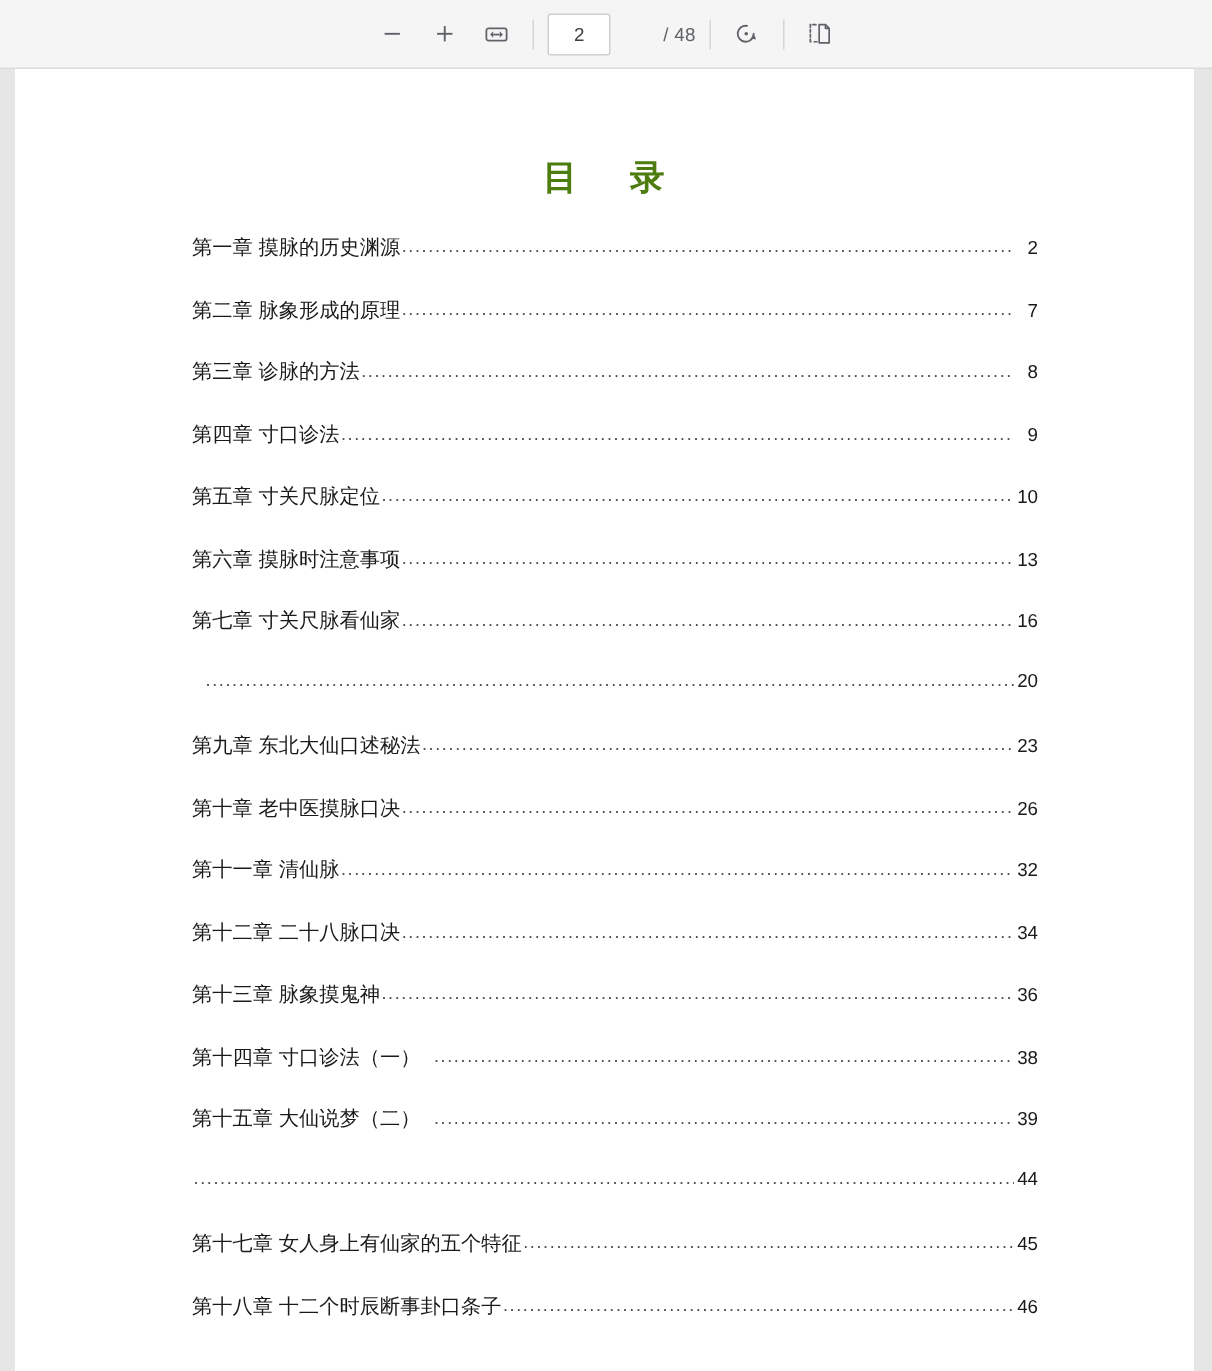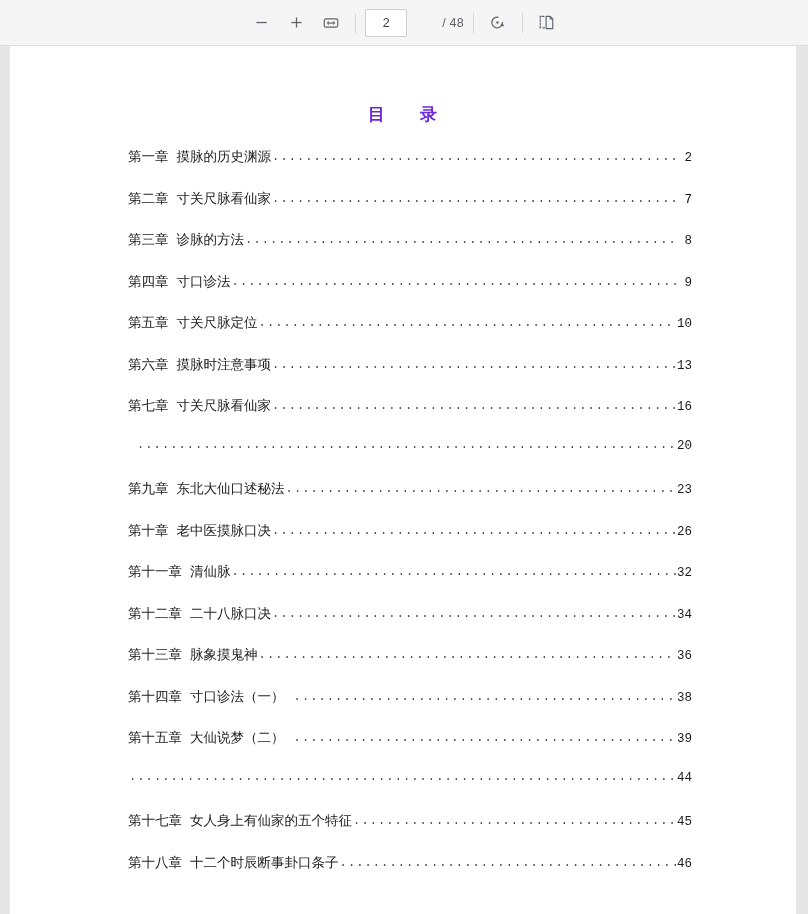--- a/index.html
+++ b/index.html
@@ -88,23 +88,23 @@
     position: absolute;
     left: 10px;
     top: 0;
     width: 786px;
     height: 868px;
     background: #ffffff;
   }
 
   #doc-title {
     text-align: center;
-    font-size: 17px;
+    font-size: 23px;
     font-weight: bold;
-    color: #6d28d9;
+    color: #4d7c0f;
     margin: 0;
     padding-top: 57px;
     letter-spacing: 1px;
     font-family: "DejaVu Sans", "Liberation Sans", sans-serif;
   }
   #doc-title .gap { display: inline-block; width: 34px; }
 
   #toc {
     margin: 0;
     padding: 0;
@@ -113,21 +113,21 @@
   }
 
   .toc-row {
     display: flex;
     align-items: baseline;
     height: 41.5px;
     padding-left: 118px;
     padding-right: 104px;
     font-size: 13.5px;
     color: #1a1a1a;
-    font-family: Liberation Mono, monospace;
+    font-family: Liberation Sans, sans-serif;
     cursor: pointer;
   }
   .toc-label { white-space: nowrap; }
   .toc-leader {
     flex: 1 1 auto;
     overflow: hidden;
     white-space: nowrap;
     margin: 0 1px;
     color: #4a4a4a;
     font-size: 12px;
@@ -215,21 +215,21 @@
       <span>目</span><span class="gap"></span><span>录</span>
     </h1>
 
     <ul id="toc">
         <li class="toc-row">
           <span class="toc-label">第一章  摸脉的历史渊源</span>
           <span class="toc-leader">...........................................................................................................................................</span>
           <span class="toc-page">2</span>
         </li>
         <li class="toc-row">
-          <span class="toc-label">第二章  寸关尺脉看仙家</span>
+          <span class="toc-label">第二章  脉象形成的原理</span>
           <span class="toc-leader">...........................................................................................................................................</span>
           <span class="toc-page">7</span>
         </li>
         <li class="toc-row">
           <span class="toc-label">第三章  诊脉的方法</span>
           <span class="toc-leader">...........................................................................................................................................</span>
           <span class="toc-page">8</span>
         </li>
         <li class="toc-row">
           <span class="toc-label">第四章  寸口诊法</span>

